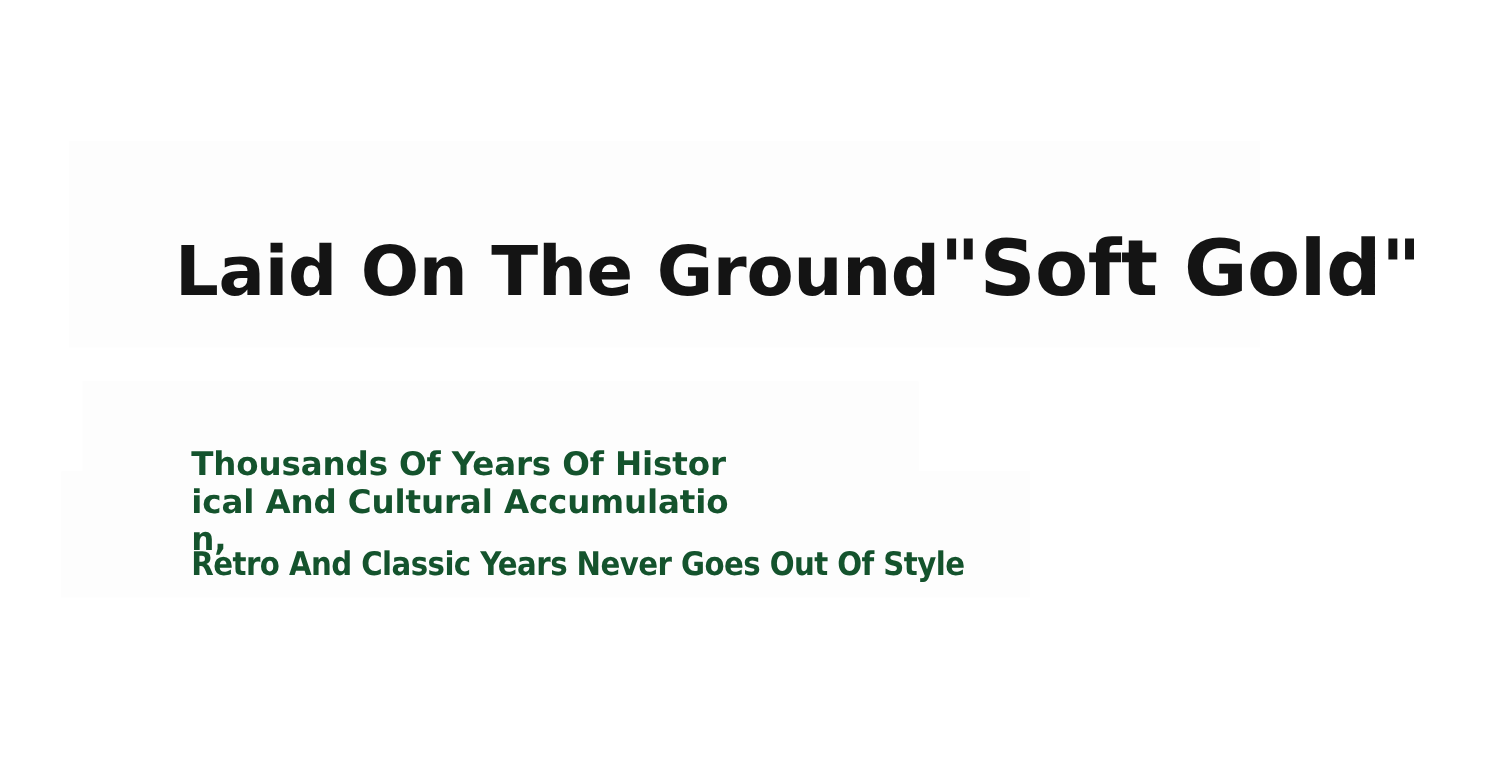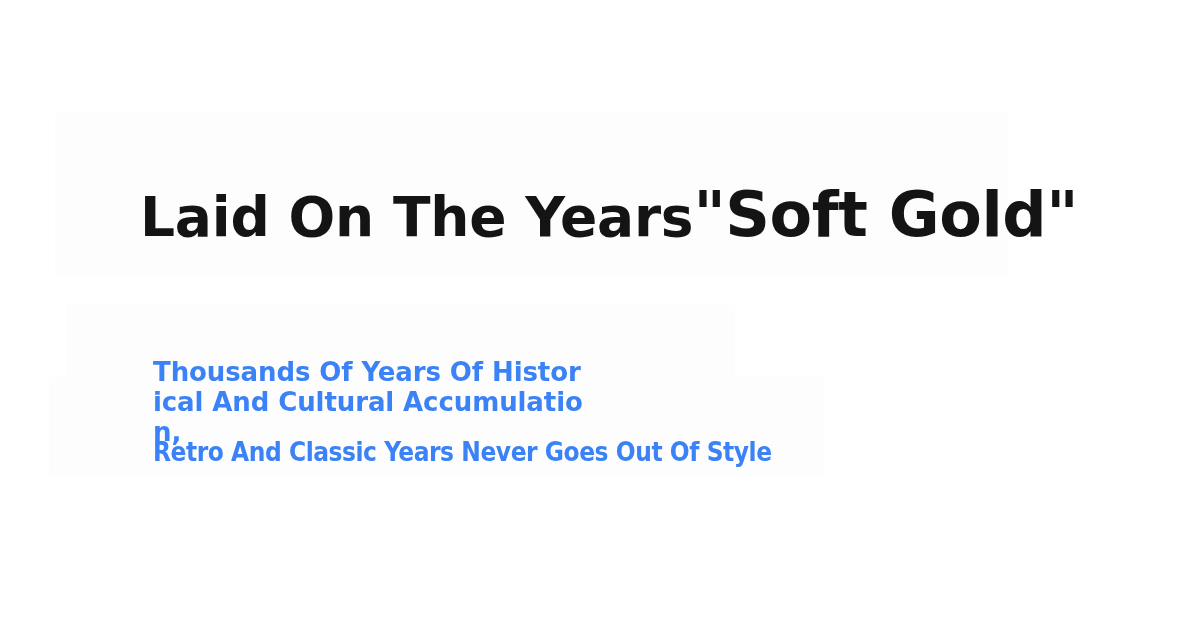--- a/index.html
+++ b/index.html
@@ -64,21 +64,21 @@
   .headline .emphasis {
     font-size: 62px;
     letter-spacing: -0.4px;
     vertical-align: baseline;
   }
 
   
   .body-block {
     position: absolute;
     left: 153px;
-    color: #3b82f6;
+    color: #14532d;
     font-weight: bold;
     font-size: 26px;
     line-height: 30px;
     letter-spacing: -0.1px;
   }
   .body-paragraph-1 {
     top: 331px;
     width: 436px;
     word-break: break-all;
   }
@@ -94,19 +94,19 @@
 <body>
 
 <div class="stage">
 
   <div class="panel panel-title-bg"></div>
 
   <div class="panel panel-body-upper-bg"></div>
 
   <div class="panel panel-body-lower-bg"></div>
 
-  <h1 class="headline"><span class="lead">Laid On The Years</span><span class="emphasis">"Soft Gold"</span></h1>
+  <h1 class="headline"><span class="lead">Laid On The Ground</span><span class="emphasis">"Soft Gold"</span></h1>
 
   <p class="body-block body-paragraph-1">Thousands Of Years Of Historical And Cultural Accumulation,</p>
 
   <p class="body-block body-paragraph-2">Retro And Classic Years Never Goes Out Of Style</p>
 
 </div>
 
 </body></html>

